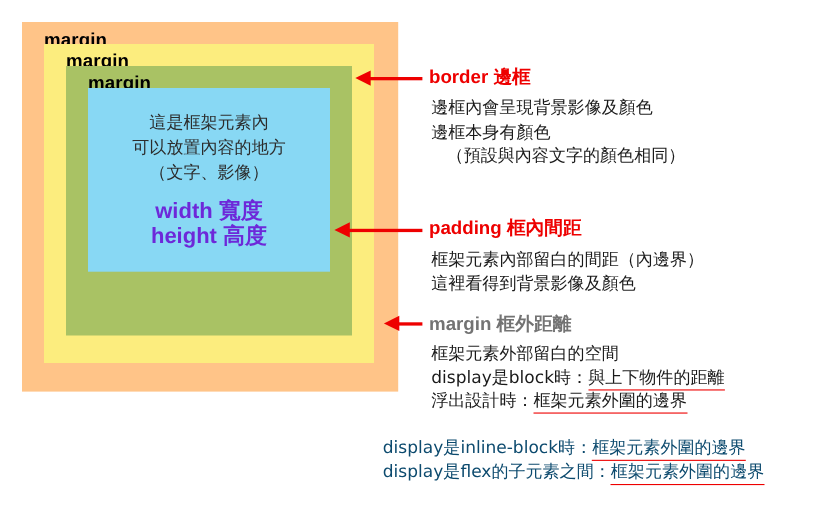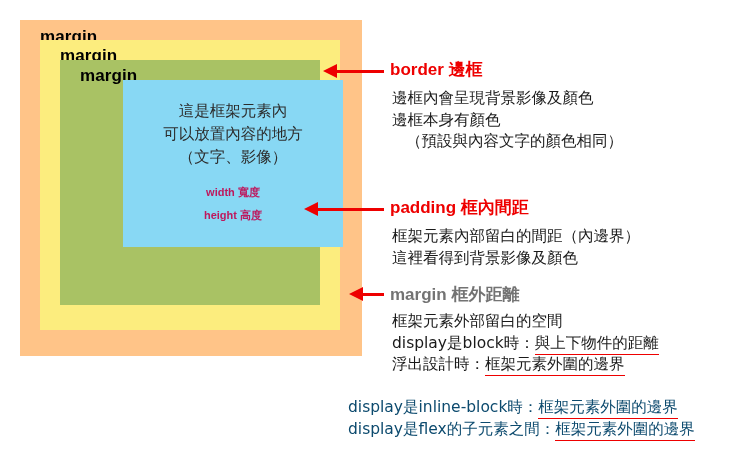--- a/index.html
+++ b/index.html
@@ -49,21 +49,20 @@
     width: 260px;
     height: 245px;
     background: #a9c264;
   }
   #content-box {
     left: 20px;
     top: 20px;
     width: 220px;
     height: 167px;
     background: #88d8f4;
-    margin-left: 43px;
   }
 
   .box-label {
     position: absolute;
     left: 20px;
     top: 7px;
     font-size: 17px;
     font-weight: bold;
     color: #000000;
     letter-spacing: 0.1px;
@@ -82,22 +81,22 @@
     text-align: center;
     color: #2c2c2c;
     font-size: 15.5px;
     line-height: 23px;
     font-family: "DejaVu Sans", "Liberation Sans", sans-serif;
   }
   .content-text .dim {
     display: block;
     margin-top: 12px;
     font-weight: bold;
-    color: #be185d;
-    font-size: 11px;
+    color: #6d28d9;
+    font-size: 20px;
     line-height: 23px;
     font-family: "Liberation Sans", "DejaVu Sans", sans-serif;
   }
 
   
   .arrow {
     position: absolute;
     height: 3px;
     background: #ee0000;
   }

